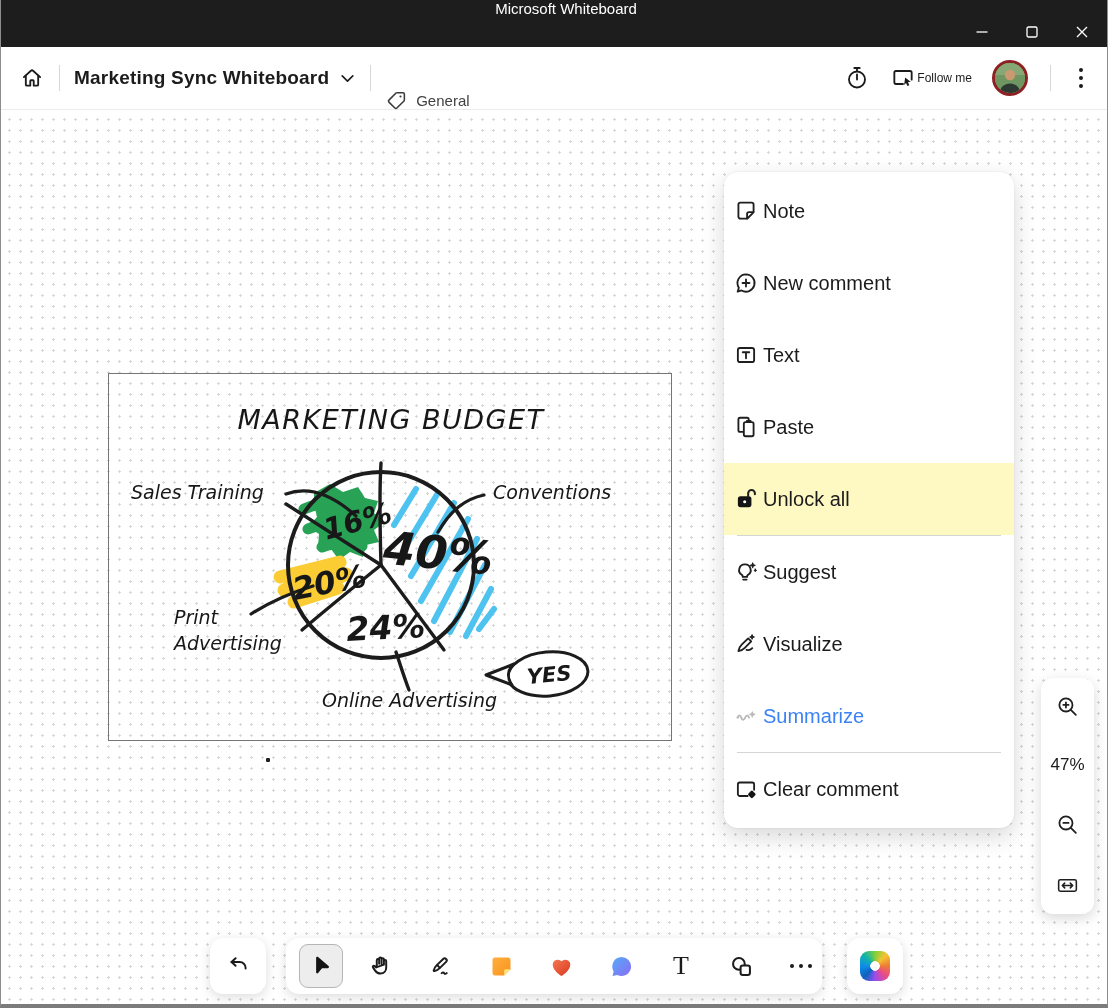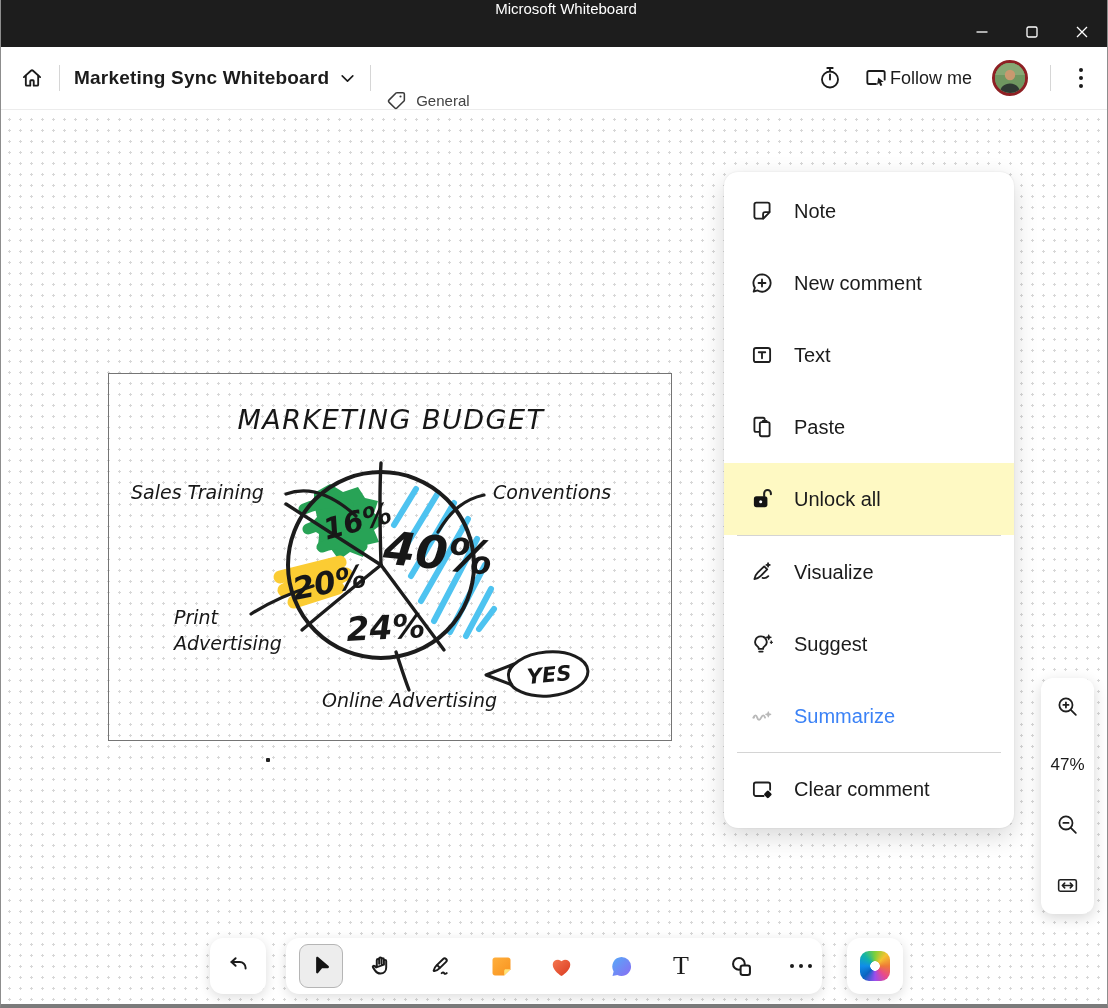--- a/index.html
+++ b/index.html
@@ -17,38 +17,38 @@
 
   
   .header { position:absolute; left:0; top:47px; right:0; height:63px; background:#fff;
             display:flex; align-items:center; padding:0 18px; border-bottom:1px solid #ececec; }
   .hdr-divider { width:1px; height:26px; background:#d6d6d6; margin:0 14px; }
   .board-title { font-size:19px; font-weight:700; letter-spacing:.2px; }
   .chevron { margin-left:10px; display:flex; align-items:center; }
   .tag-group { display:flex; align-items:center; gap:8px;margin-top:44px; }
   .tag-label { font-size:15px; color:#424242; }
   .hdr-right { margin-left:auto; display:flex; align-items:center; gap:20px; }
-  .follow-group { display:flex; align-items:center; gap:1px; font-size:18px; }
+  .follow-group { display:flex; align-items:center; gap:1px; font-size:12px; }
   .avatar { width:36px; height:36px; border-radius:50%; border:3px solid #8e2024; overflow:hidden; background:#6f9660; }
   .kebab { display:flex; flex-direction:column; gap:4px; padding:4px 6px; }
   .kebab span { width:4px; height:4px; border-radius:50%; background:#1b1b1b; }
 
   
   .canvas { position:absolute; left:0; top:110px; right:0; bottom:0; background:#fff;
             background-image:radial-gradient(circle,#d7d7d7 1.2px,transparent 1.4px);
             background-size:11px 11px; background-position:3px 4px; }
   .frame { position:absolute; left:107px; top:263px; width:564px; height:368px; border:1px solid #757575; }
   .drawing-svg { position:absolute; left:107px; top:263px; }
   .ink-dot { position:absolute; left:265px; top:648px; width:4px; height:4px; background:#222; border-radius:1px; }
   .hand { font-family:"DejaVu Sans",sans-serif; font-style:italic; fill:#171717; }
 
   
   .ctx-menu { position:absolute; left:723px; top:62px; width:290px; background:#fff; border-radius:14px;
               box-shadow:0 8px 24px rgba(0,0,0,.16), 0 0 2px rgba(0,0,0,.10); padding:3px 0; overflow:hidden; }
-  .ctx-item { height:72px; display:flex; align-items:center; gap:19px; padding:0 24px; font-size:20px; cursor:pointer; }
+  .ctx-item { height:72px; display:flex; align-items:center; gap:4px; padding:0 8px; font-size:20px; cursor:pointer; }
   .ctx-item .ico { width:27px; display:flex; justify-content:center; flex:none; }
   .ctx-item.highlighted { background:#fef9c3; }
   .ctx-item.disabled { color:#3b82f6; }
   .ctx-item.disabled svg { stroke:#b9b9b9; }
   .ctx-divider { height:1px; background:#d4d4d4; margin:0 13px; }
   .ctx-menu svg { stroke:#1f1f1f; fill:none; stroke-width:1.7; stroke-linecap:round; stroke-linejoin:round; }
 
   
   .zoom-panel { position:absolute; left:1040px; top:568px; width:53px; height:236px; background:#fff; border-radius:12px;
                 box-shadow:0 4px 14px rgba(0,0,0,.16); display:flex; flex-direction:column; align-items:center;
@@ -258,37 +258,37 @@
               <circle cx="10.8" cy="14.5" r="1.4" fill="#fff" stroke="none"></circle>
               <path d="M14 9.5V6.8a3.1 3.1 0 0 1 6.2 0v.9" stroke-width="1.9"></path>
             </svg>
         </span>
         <span>Unlock all</span>
       </div>
       <div class="ctx-divider"></div>
       <div class="ctx-item">
         <span class="ico">
           <svg width="26" height="26" viewBox="0 0 24 24">
-              <path d="M5 18.6c.4-2.6 1.4-4.4 3-6L14 6.8l2.8 2.8-5.9 5.9c-1.6 1.6-3.4 2.7-5.9 3.1z"></path>
-              <path d="M12.5 17.5c2.2.6 4-.2 5.3-1.6"></path>
-              <path d="M17.6 3.4l.55 1.5 1.5.55-1.5.55-.55 1.5-.55-1.5-1.5-.55 1.5-.55z" fill="#1f1f1f" stroke-width="1"></path>
-            </svg>
-        </span>
-        <span>Visualize</span>
-      </div>
-      <div class="ctx-item">
-        <span class="ico">
-          <svg width="26" height="26" viewBox="0 0 24 24">
               <path d="M11 5a5.2 5.2 0 0 1 2.9 9.6c-.6.4-.9 1-.9 1.7v.2H9v-.2c0-.7-.3-1.3-.9-1.7A5.2 5.2 0 0 1 11 5z"></path>
               <path d="M9.4 19h3.2"></path>
               <path d="M18.2 3.6l.6 1.6 1.6.6-1.6.6-.6 1.6-.6-1.6-1.6-.6 1.6-.6z" fill="#1f1f1f" stroke-width="1"></path>
               <path d="M20.6 9.2l.35.95.95.35-.95.35-.35.95-.35-.95-.95-.35.95-.35z" fill="#1f1f1f" stroke-width=".8"></path>
             </svg>
         </span>
         <span>Suggest</span>
+      </div>
+      <div class="ctx-item">
+        <span class="ico">
+          <svg width="26" height="26" viewBox="0 0 24 24">
+              <path d="M5 18.6c.4-2.6 1.4-4.4 3-6L14 6.8l2.8 2.8-5.9 5.9c-1.6 1.6-3.4 2.7-5.9 3.1z"></path>
+              <path d="M12.5 17.5c2.2.6 4-.2 5.3-1.6"></path>
+              <path d="M17.6 3.4l.55 1.5 1.5.55-1.5.55-.55 1.5-.55-1.5-1.5-.55 1.5-.55z" fill="#1f1f1f" stroke-width="1"></path>
+            </svg>
+        </span>
+        <span>Visualize</span>
       </div>
       <div class="ctx-item disabled">
         <span class="ico">
           <svg width="26" height="26" viewBox="0 0 24 24">
               <path d="M4 13.5c1.3-2.8 2.7-2.8 3.6 0s2.3 2.8 3.6 0 2.7-2.8 3.6 0"></path>
               <circle cx="4.6" cy="13.3" r=".9" fill="#b9b9b9" stroke="none"></circle>
               <path d="M17.8 8.2l.6 1.7 1.7.6-1.7.6-.6 1.7-.6-1.7-1.7-.6 1.7-.6z" fill="#b9b9b9" stroke-width="1"></path>
             </svg>
         </span>
         <span>Summarize</span>

